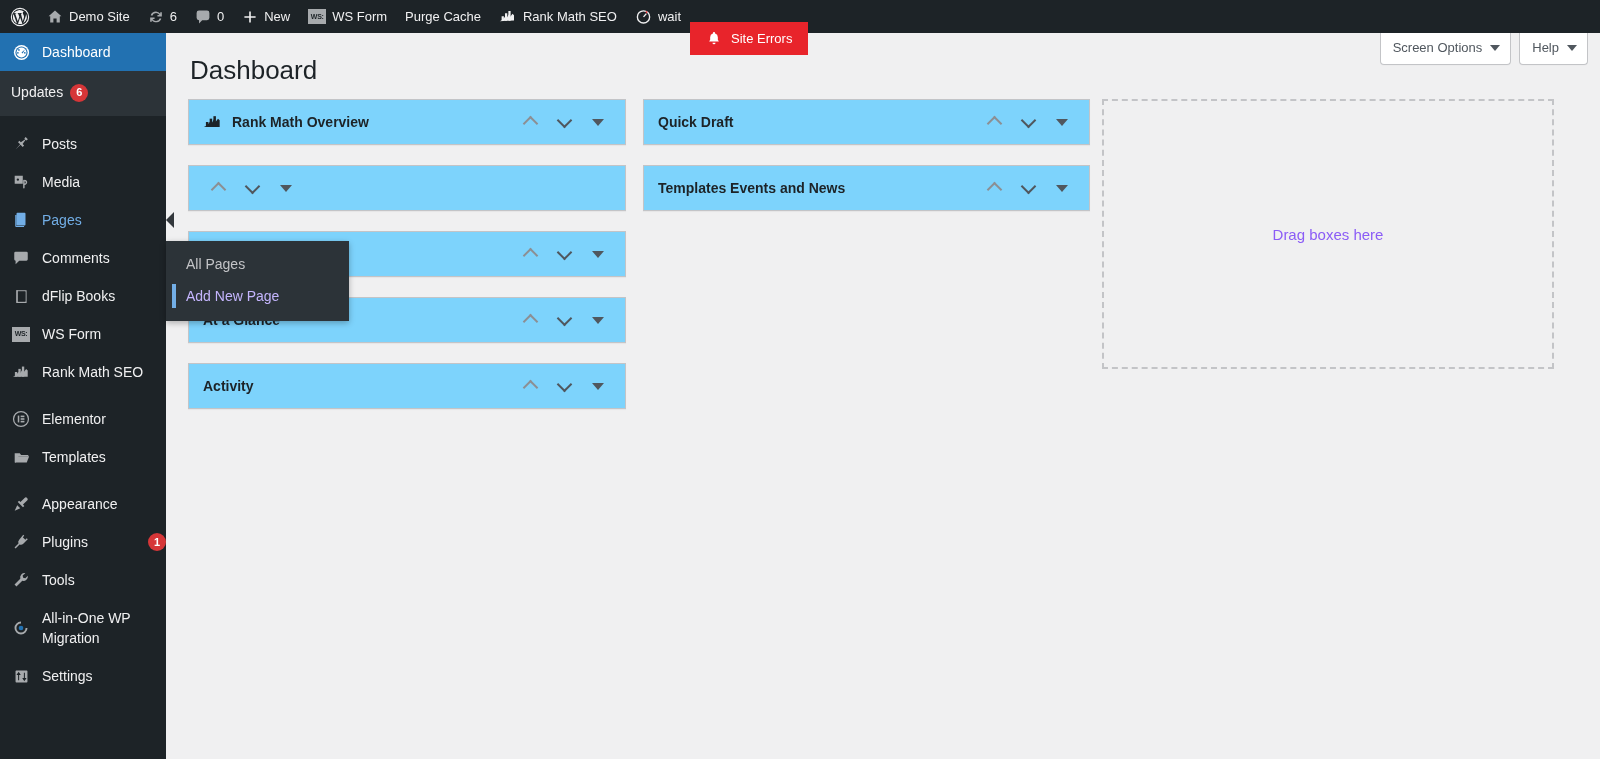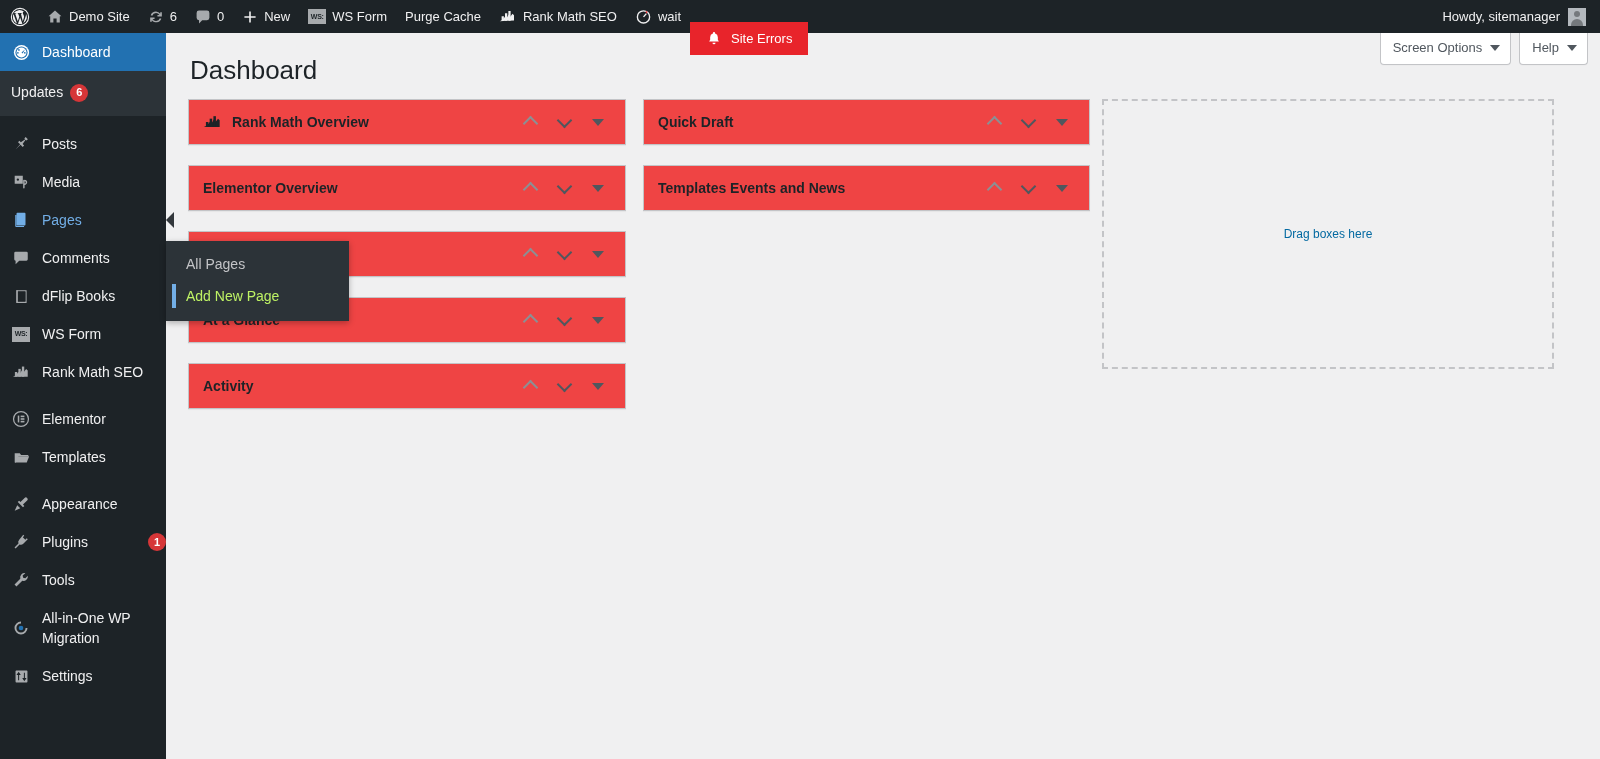--- a/index.html
+++ b/index.html
@@ -153,21 +153,21 @@
   #flyout a {
     display: block;
     padding: 6px 12px 6px 20px;
     color: #c3c4c7;
     text-decoration: none;
     line-height: 20px;
     cursor: pointer;
     position: relative;
   }
   #flyout a.active {
-    color: #bef264;
+    color: #c4b5fd;
   }
   #flyout a.active::before {
     content: "";
     position: absolute; left: 6px; top: 4px;
     width: 4px; height: 24px;
     background: #72aee6;
   }
 
   
   #wpbody {
@@ -212,21 +212,21 @@
   }
   .postbox-container {
     position: absolute;
     top: 0;
   }
   #col1 { left: 0;   width: 438px; }
   #col2 { left: 455px; width: 447px; }
   #col3 { left: 914px; width: 452px; }
 
   .postbox {
-    background: #ef4444;
+    background: #7dd3fc;
     border: 1px solid #c3c4c7;
     margin-bottom: 20px;
     box-shadow: 0 1px 1px rgba(0,0,0,.04);
   }
   .postbox .hndle {
     display: flex; align-items: center;
     padding: 0 12px 0 14px;
     height: 44px;
     font-size: 14px;
     font-weight: 600;
@@ -259,22 +259,22 @@
     border-left: 6px solid transparent;
     border-right: 6px solid transparent;
     border-top: 7px solid #50575e;
   }
   .rm-icon { width: 20px; height: 16px; display:block; flex:none; }
 
   .empty-container {
     border: 2px dashed #c3c4c7;
     height: 270px;
     display: flex; align-items: center; justify-content: center;
-    color: #0369a1;
-    font-size: 12px;
+    color: #8b5cf6;
+    font-size: 15px;
     background: transparent;
   }
 </style>
 </head>
 <body>
 
 <div id="adminbar">
 
   <div class="ab-item wp-logo">
     <span>
@@ -356,24 +356,20 @@
     <span>
       <svg class="abicon" width="16" height="17" viewBox="0 0 20 20" fill="#ffffff">
         <path d="M10 2a1.4 1.4 0 0 1 1.4 1.4v.5A4.8 4.8 0 0 1 14.8 8.5v3.2l1.3 2.2H3.9l1.3-2.2V8.5A4.8 4.8 0 0 1 8.6 3.9v-.5A1.4 1.4 0 0 1 10 2zM8.1 15.2h3.8a1.9 1.9 0 0 1-3.8 0z"></path>
       </svg>
     </span>
     <span>Site Errors</span>
   </div>
 
   <div class="ab-spacer"></div>
 
-  <div class="ab-item ab-howdy">
-    <span>Howdy, sitemanager</span>
-    <span class="ab-avatar"></span>
-  </div>
 </div>
 
 <div id="adminmenu">
 
   <div class="menu-top current">
     <span class="micon">
       <svg width="19" height="19" viewBox="0 0 20 20">
         <circle cx="10" cy="10" r="8" fill="#fff"></circle>
         <circle cx="10" cy="10" r="6.4" fill="#2271b1"></circle>
         <circle cx="10" cy="10" r="5.2" fill="#fff"></circle>
@@ -588,23 +584,20 @@
               </span>
             <span class="handle-btn">
                 <span class="tri-down"></span>
               </span>
           </span>
         </div>
       </div>
 
       <div class="postbox">
         <div class="hndle">
-          <span class="ptitle">
-            <span>Elementor Overview</span>
-          </span>
           <span class="handle-actions">
             <span class="handle-btn">
                 <span class="chev up"></span>
               </span>
             <span class="handle-btn">
                 <span class="chev down"></span>
               </span>
             <span class="handle-btn">
                 <span class="tri-down"></span>
               </span>

